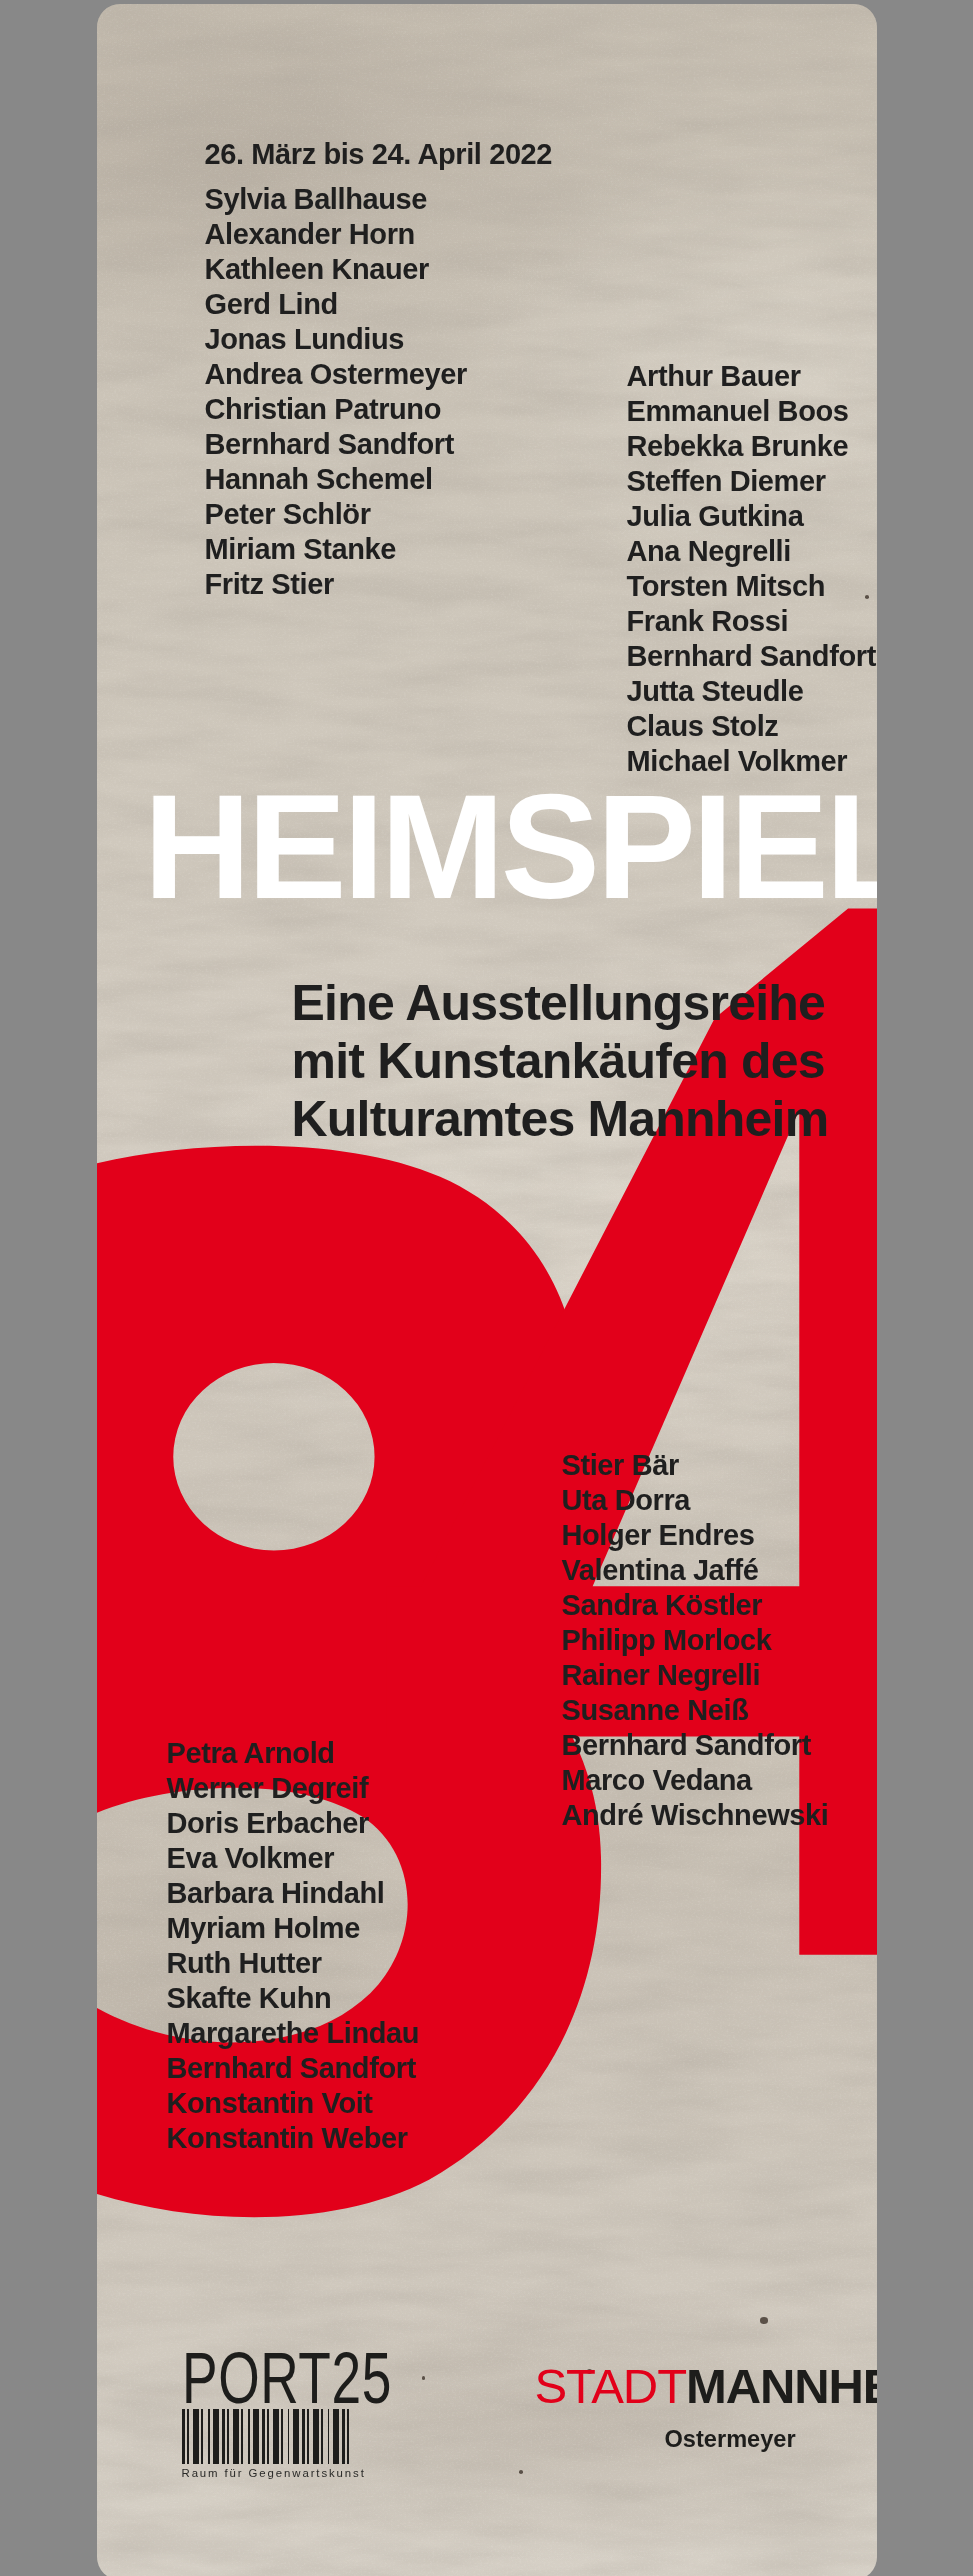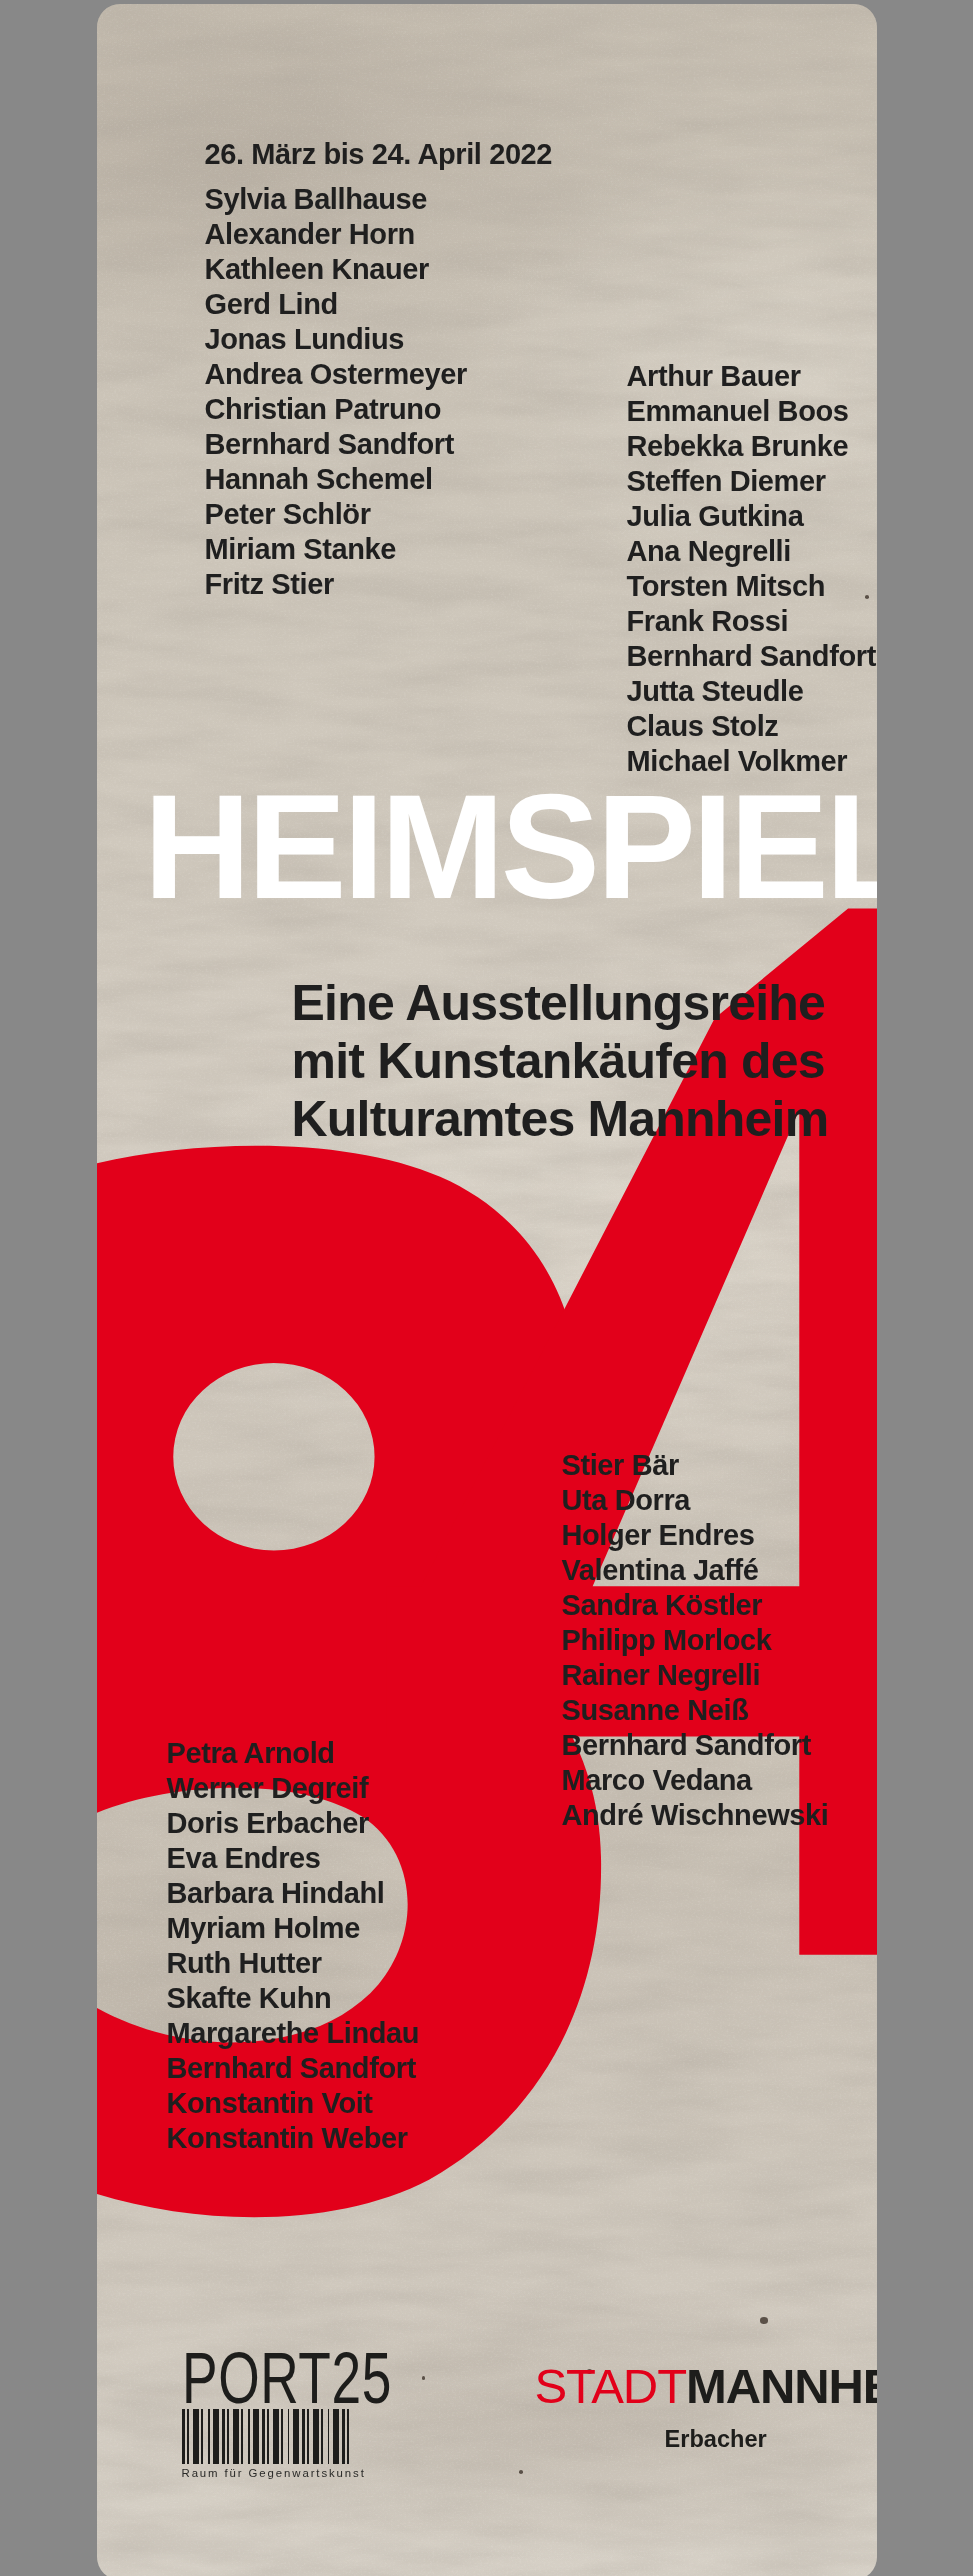--- a/index.html
+++ b/index.html
@@ -184,21 +184,21 @@
       <div class="artist">Susanne Neiß</div>
       <div class="artist">Bernhard Sandfort</div>
       <div class="artist">Marco Vedana</div>
       <div class="artist">André Wischnewski</div>
     </div>
 
   <div class="txt" style="left:70px;top:1732px;">
       <div class="artist">Petra Arnold</div>
       <div class="artist">Werner Degreif</div>
       <div class="artist">Doris Erbacher</div>
-      <div class="artist">Eva Endres</div>
+      <div class="artist">Eva Volkmer</div>
       <div class="artist">Barbara Hindahl</div>
       <div class="artist">Myriam Holme</div>
       <div class="artist">Ruth Hutter</div>
       <div class="artist">Skafte Kuhn</div>
       <div class="artist">Margarethe Lindau</div>
       <div class="artist">Bernhard Sandfort</div>
       <div class="artist">Konstantin Voit</div>
       <div class="artist">Konstantin Weber</div>
     </div>
 
@@ -208,17 +208,17 @@
     <div class="txt port25-caption">Raum für Gegenwartskunst</div>
   </div>
 
   <div>
     <div class="txt stadt-line">
       <span class="stadt-light">STADT</span><span class="stadt-bold">MANNHEIM</span>
     </div>
     <div class="m2-square">
       <span>2</span>
     </div>
-    <div class="txt kulturamt">Erbacher</div>
+    <div class="txt kulturamt">Ostermeyer</div>
   </div>
 
 </div>
 
 
 </body></html>

